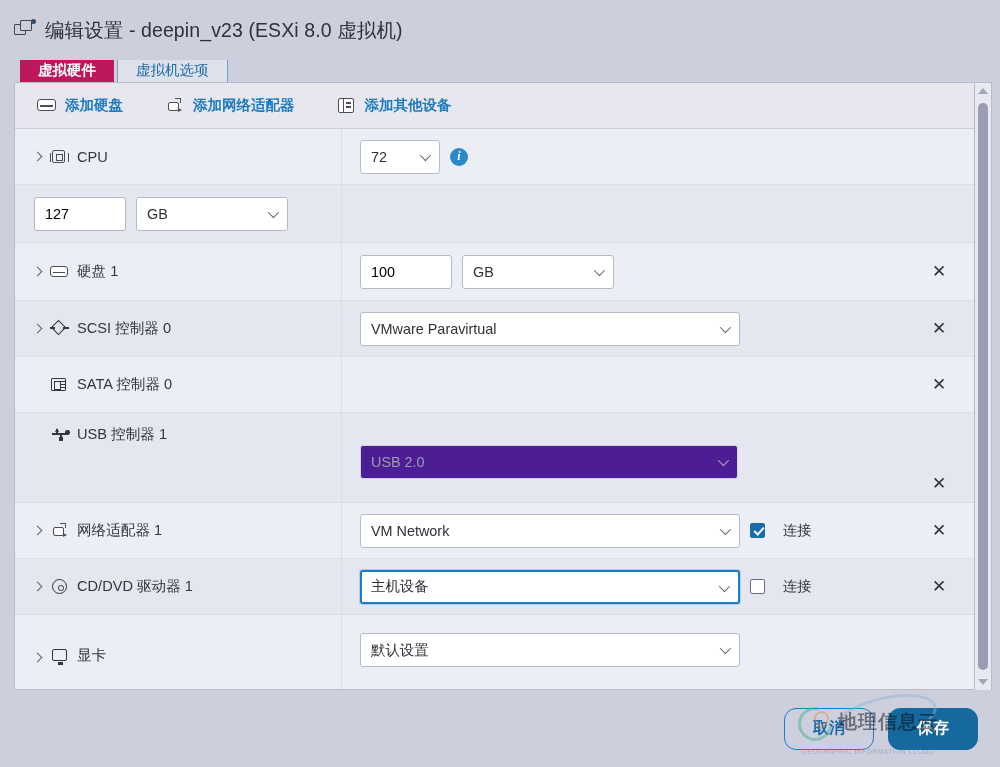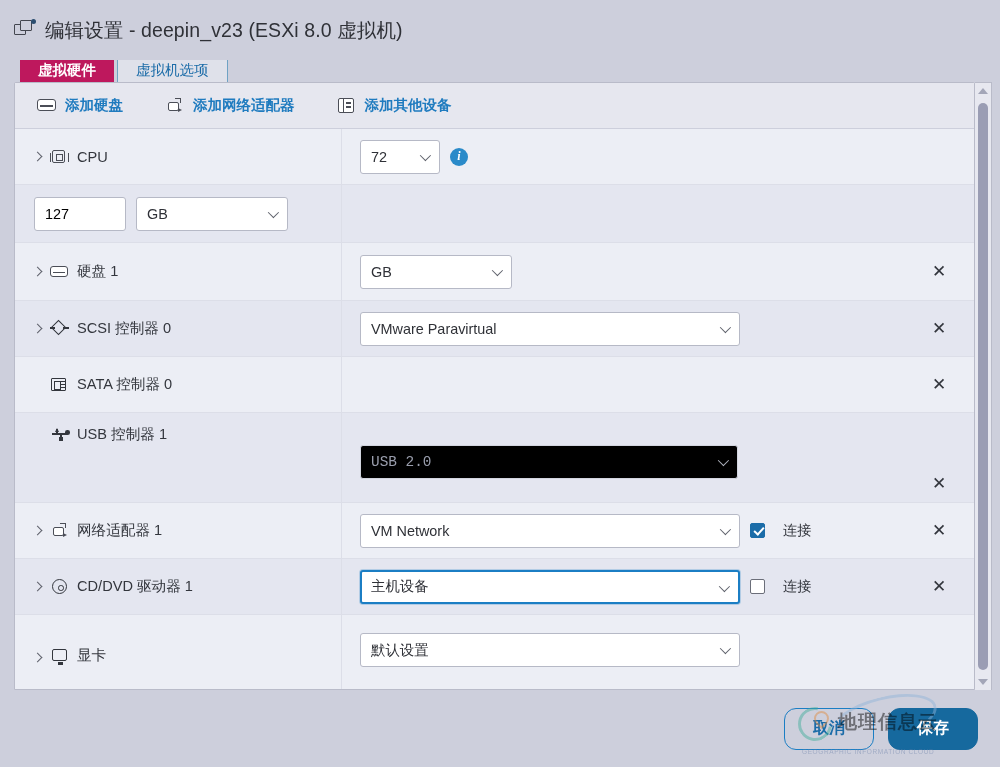--- a/index.html
+++ b/index.html
@@ -418,25 +418,24 @@
   .sel.w-small  { width: 80px; }
   .sel.w-unit   { width: 152px; }
   .sel.w-wide   { width: 380px; }
   .sel.w-xwide  { width: 378px; }
   .sel.focused {
     border: 2px solid #1b7ec4;
     box-shadow: 0 0 0 1px rgba(27,126,196,0.25);
     padding: 0 9px;
   }
   .sel.disabled {
-    background: #000000;
+    background: #4c1d95;
     border-color: #d2d5df;
     color: #9a9ead;
     cursor: default;
-    font-family: Liberation Mono, monospace;
   }
   .sel.disabled .caret {
     border-bottom-color: #b0b4c0;
     border-right-color: #b0b4c0;
   }
 
   .info-icon {
     width: 18px; height: 18px;
     border-radius: 50%;
     background: #2a8ac9;
@@ -701,20 +700,21 @@
 
         <div class="row" style="height:58px">
           <div class="label-cell">
             <span class="chev"></span>
             <span class="dev-icon">
                 <span class="gl-hd"></span>
               </span>
             <span class="dev-label">硬盘 1</span>
           </div>
           <div class="value-cell">
+            <input class="tbox num" value="100" style="">
             <div class="sel w-unit">
               <span>GB</span>
               <span class="caret"></span>
             </div>
           </div>
           <div class="x-cell">
             <span class="xbtn">✕</span>
           </div>
         </div>
 

